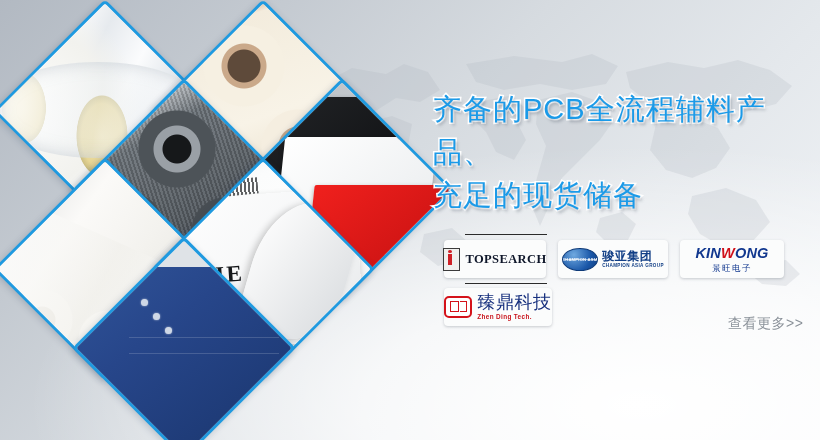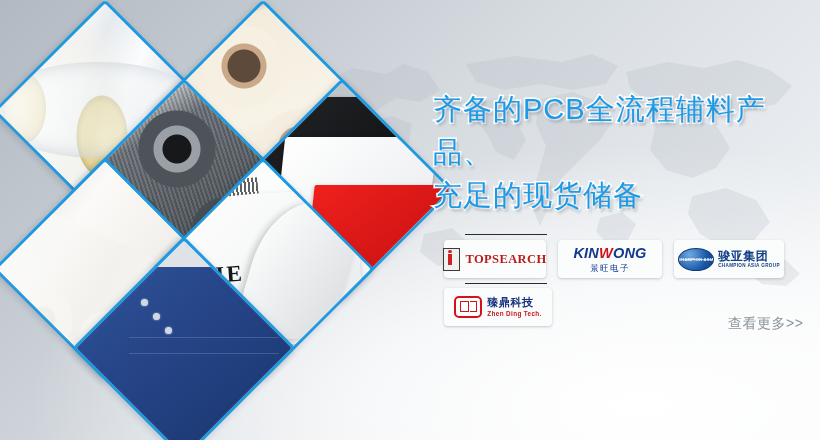--- a/index.html
+++ b/index.html
@@ -173,21 +173,21 @@
     position:relative;flex:0 0 auto;
   }
   .ts-mark:before{
     content:"";position:absolute;left:4px;top:5px;width:3.5px;height:11px;background:#cf2026;
   }
   .ts-mark:after{
     content:"";position:absolute;left:4px;top:1.5px;width:3.5px;height:3px;background:#cf2026;border-radius:50%;
   }
   .ts-word{
     font-family:"Liberation Serif","DejaVu Serif",serif;
-    font-size:12.5px;font-weight:700;letter-spacing:.4px;color:#b91c1c;
+    font-size:12.5px;font-weight:700;letter-spacing:.4px;color:#0f172a;
     border-top:1.2px solid #2b2b2b;border-bottom:1.2px solid #2b2b2b;
     padding:17px 0;line-height:1.15;
   }
 
   
   .kw{text-align:center;line-height:1;}
   .kw-en{font-size:14.5px;font-weight:700;letter-spacing:.2px;color:#12388f;font-style:italic;}
   .kw-en i{color:#d0101a;font-style:italic;}
   .kw-cn{font-size:8.5px;color:#12388f;letter-spacing:1.4px;margin-top:3px;}
 
@@ -216,21 +216,21 @@
     width:24px;height:18px;border:2px solid #d4121a;border-radius:5px;flex:0 0 auto;
     position:relative;background:#fff;
   }
   .zd-mark:before{
     content:"";position:absolute;left:4px;top:2.5px;width:7px;height:9px;border:1.6px solid #d4121a;
   }
   .zd-mark:after{
     content:"";position:absolute;right:3.5px;top:2.5px;width:6px;height:9px;border:1.6px solid #d4121a;border-left:none;
   }
   .zd-txt{line-height:1;}
-  .zd-cn{font-size:11px;font-weight:700;color:#17307e;letter-spacing:.6px;}
+  .zd-cn{font-size:18px;font-weight:400;color:#17307e;letter-spacing:.6px;}
   .zd-en{font-size:6.4px;font-weight:700;color:#c8121a;letter-spacing:.35px;margin-top:3px;}
 
   .more{
     position:absolute;left:685px;top:315px;
     font-size:14px;color:#8a9199;letter-spacing:.5px;
     text-shadow:0 1px 1px rgba(255,255,255,.85);
     cursor:pointer;white-space:nowrap;margin-left:43px;
   }
 </style>
 </head>
@@ -314,39 +314,39 @@
 
     <div class="logorow">
 
       <div class="logo logo-topsearch">
         <div class="ts">
           <div class="ts-mark"></div>
           <div class="ts-word">TOPSEARCH</div>
         </div>
       </div>
 
-      <div class="logo logo-kinwong">
-        <div class="kw">
-          <div class="kw-en"><span>KIN</span><i>W</i><span>ONG</span></div>
-          <div class="kw-cn">景旺电子</div>
-        </div>
-      </div>
-
       <div class="logo logo-champion">
         <div class="ca">
           <div class="ca-globe">
             <span>CHAMPION ASIA</span>
           </div>
           <div class="ca-txt">
             <div class="ca-cn">骏亚集团</div>
             <div class="ca-en">CHAMPION ASIA GROUP</div>
           </div>
         </div>
       </div>
 
+      <div class="logo logo-kinwong">
+        <div class="kw">
+          <div class="kw-en"><span>KIN</span><i>W</i><span>ONG</span></div>
+          <div class="kw-cn">景旺电子</div>
+        </div>
+      </div>
+
     </div>
 
     <div class="logorow">
 
       <div class="logo logo-zhending">
         <div class="zd">
           <div class="zd-mark"></div>
           <div class="zd-txt">
             <div class="zd-cn">臻鼎科技</div>
             <div class="zd-en">Zhen Ding Tech.</div>

